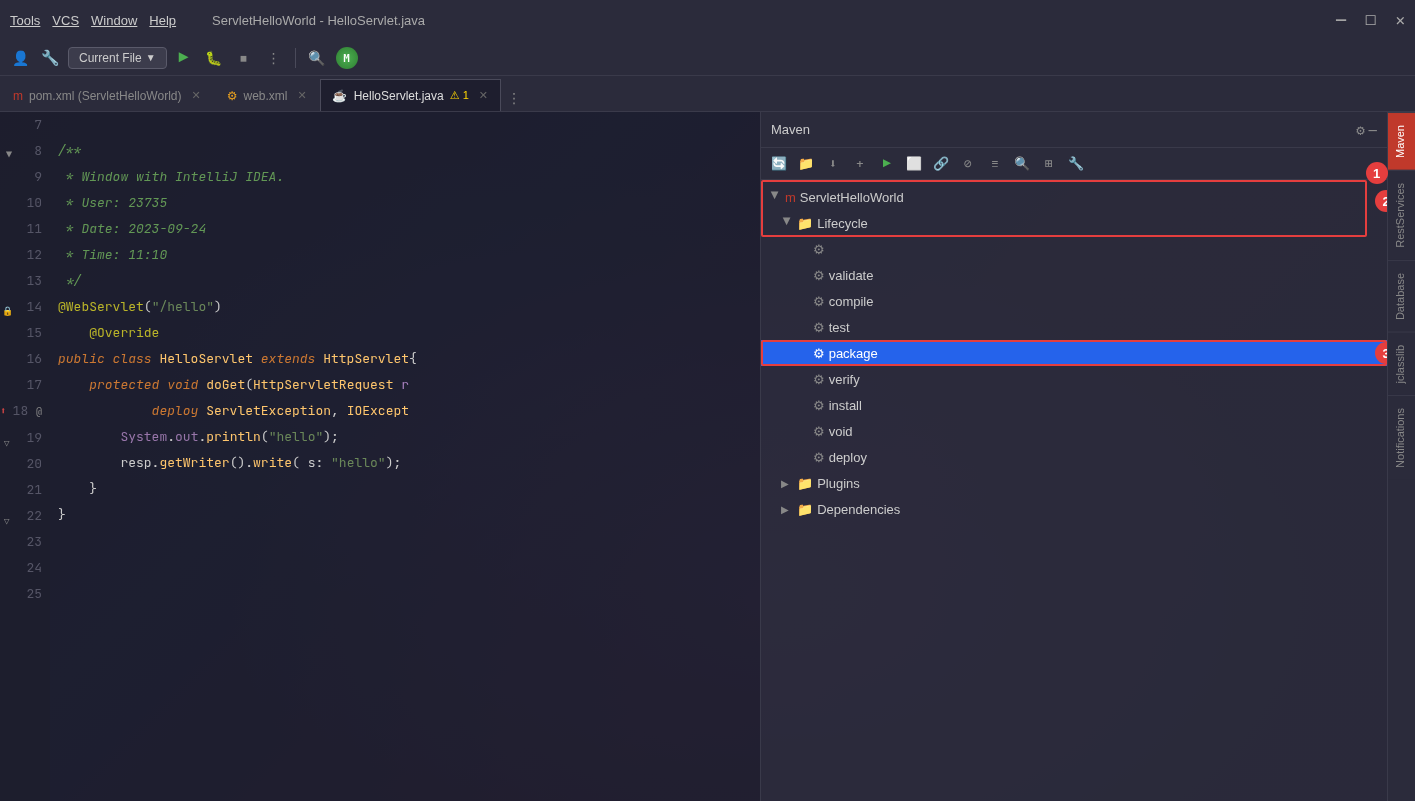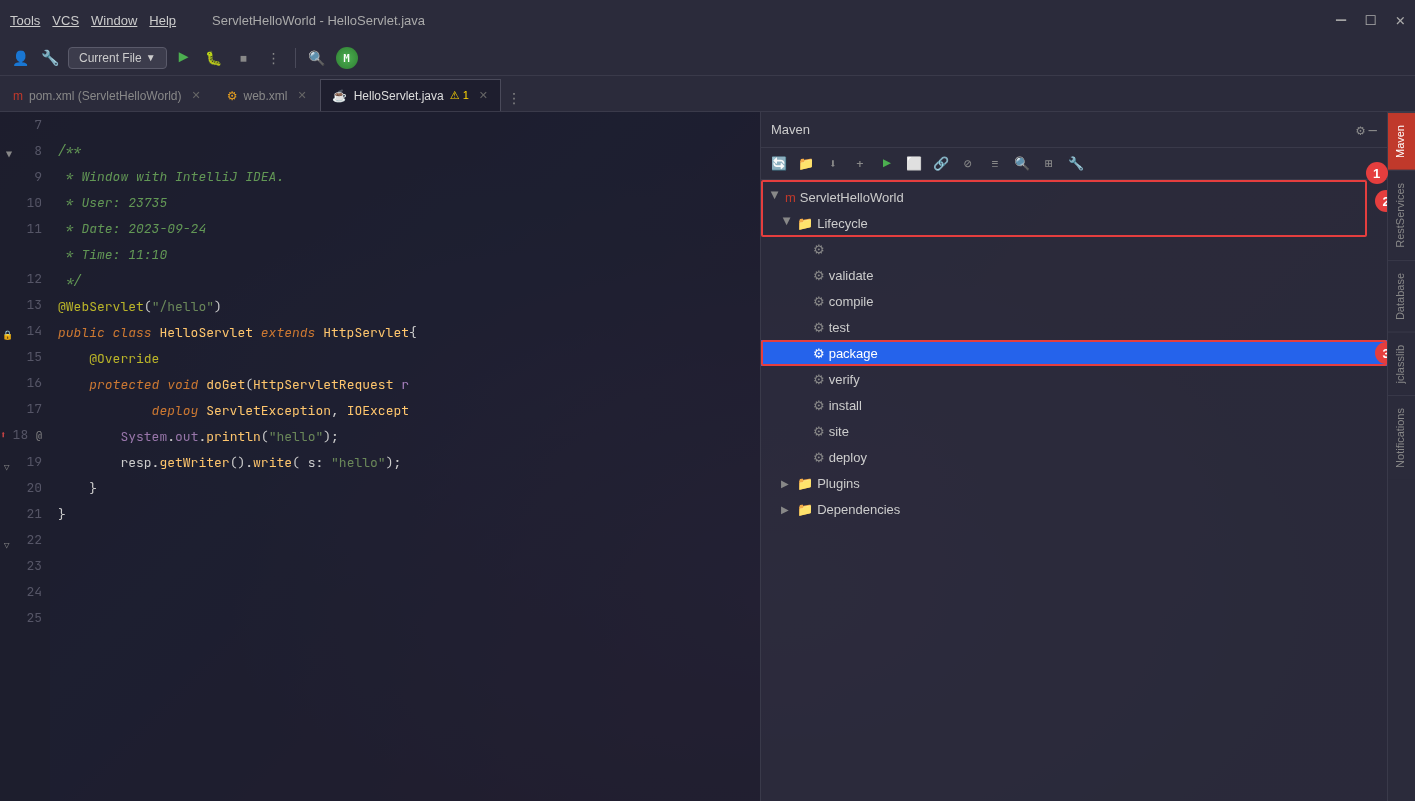--- a/index.html
+++ b/index.html
@@ -453,21 +453,21 @@
   <div class="bg-anime"></div>
 
   <div class="code-editor">
     <div class="code-content">
       <div class="line-numbers">
         <div style="line-height:26px;">7</div>
         <div style="line-height:26px; position:relative;">8 <span style="position:absolute;left:-2px;top:4px;font-size:10px;color:#888;">▼</span></div>
         <div style="line-height:26px;">9</div>
         <div style="line-height:26px;">10</div>
         <div style="line-height:26px;">11</div>
-        <div style="line-height:26px;margin-top:24px;">12</div>
+        <div style="line-height:26px;">12</div>
         <div style="line-height:26px;">13</div>
         <div style="line-height:26px;position:relative;">14 <span style="position:absolute;left:-6px;top:4px;font-size:9px;color:#888;">🔒</span></div>
         <div style="line-height:26px;">15</div>
         <div style="line-height:26px;">16</div>
         <div style="line-height:26px;">17</div>
         <div style="line-height:26px; position:relative;">18 <span style="color:#cc4444;font-size:10px;position:absolute;left:-8px;">⬆</span> <span style="color:#888;font-size:10px;">@</span></div>
         <div style="line-height:26px; position:relative;">19 <span style="position:absolute;left:-4px;top:6px;font-size:9px;color:#888;">▽</span></div>
         <div style="line-height:26px;">20</div>
         <div style="line-height:26px;">21</div>
         <div style="line-height:26px; position:relative;">22 <span style="position:absolute;left:-4px;top:6px;font-size:9px;color:#888;">▽</span></div>
@@ -477,22 +477,22 @@
       </div>
       <div class="code-lines">
         <div class="code-line">&nbsp;</div>
         <div class="code-line"><span class="comment">/**</span></div>
         <div class="code-line"><span class="comment"> * Window with IntelliJ IDEA.</span></div>
         <div class="code-line"><span class="comment"> * User: 23735</span></div>
         <div class="code-line"><span class="comment"> * Date: 2023-09-24</span></div>
         <div class="code-line"><span class="comment"> * Time: 11:10</span></div>
         <div class="code-line"><span class="comment"> */</span></div>
         <div class="code-line"><span class="annotation">@WebServlet</span><span class="plain">(</span><span class="string">"/hello"</span><span class="plain">)</span></div>
+        <div class="code-line">    <span class="annotation">@Override</span></div>
         <div class="code-line"><span class="kw">public class </span><span class="class-name">HelloServlet </span><span class="kw">extends </span><span class="class-name">HttpServlet</span><span class="plain">{</span></div>
-        <div class="code-line">    <span class="annotation">@Override</span></div>
         <div class="code-line">    <span class="kw">protected void </span><span class="method">doGet</span><span class="plain">(</span><span class="class-name">HttpServletRequest </span><span class="param">r</span></div>
         <div class="code-line">            <span class="kw">deploy </span><span class="class-name">ServletException</span><span class="plain">, </span><span class="class-name">IOExcept</span></div>
         <div class="code-line">        <span class="sys">System</span><span class="plain">.</span><span class="sys">out</span><span class="plain">.</span><span class="method">println</span><span class="plain">(</span><span class="string">"hello"</span><span class="plain">);</span></div>
         <div class="code-line">        <span class="plain">resp.</span><span class="method">getWriter</span><span class="plain">().</span><span class="method">write</span><span class="plain">( s: </span><span class="string">"hello"</span><span class="plain">);</span></div>
         <div class="code-line">    <span class="plain">}</span></div>
         <div class="code-line"><span class="plain">}</span></div>
         <div class="code-line">&nbsp;</div>
         <div class="code-line">&nbsp;</div>
       </div>
     </div>
@@ -583,21 +583,21 @@
 
       <div class="tree-item tree-indent-2">
         <span class="tree-arrow"></span>
         <span class="tree-icon gear">⚙</span>
         <span class="tree-label">install</span>
       </div>
 
       <div class="tree-item tree-indent-2">
         <span class="tree-arrow"></span>
         <span class="tree-icon gear">⚙</span>
-        <span class="tree-label">site</span>
+        <span class="tree-label">void</span>
       </div>
 
       <div class="tree-item tree-indent-2">
         <span class="tree-arrow"></span>
         <span class="tree-icon gear">⚙</span>
         <span class="tree-label">deploy</span>
       </div>
 
       <div class="tree-item tree-indent-1">
         <span class="tree-arrow">▶</span>

